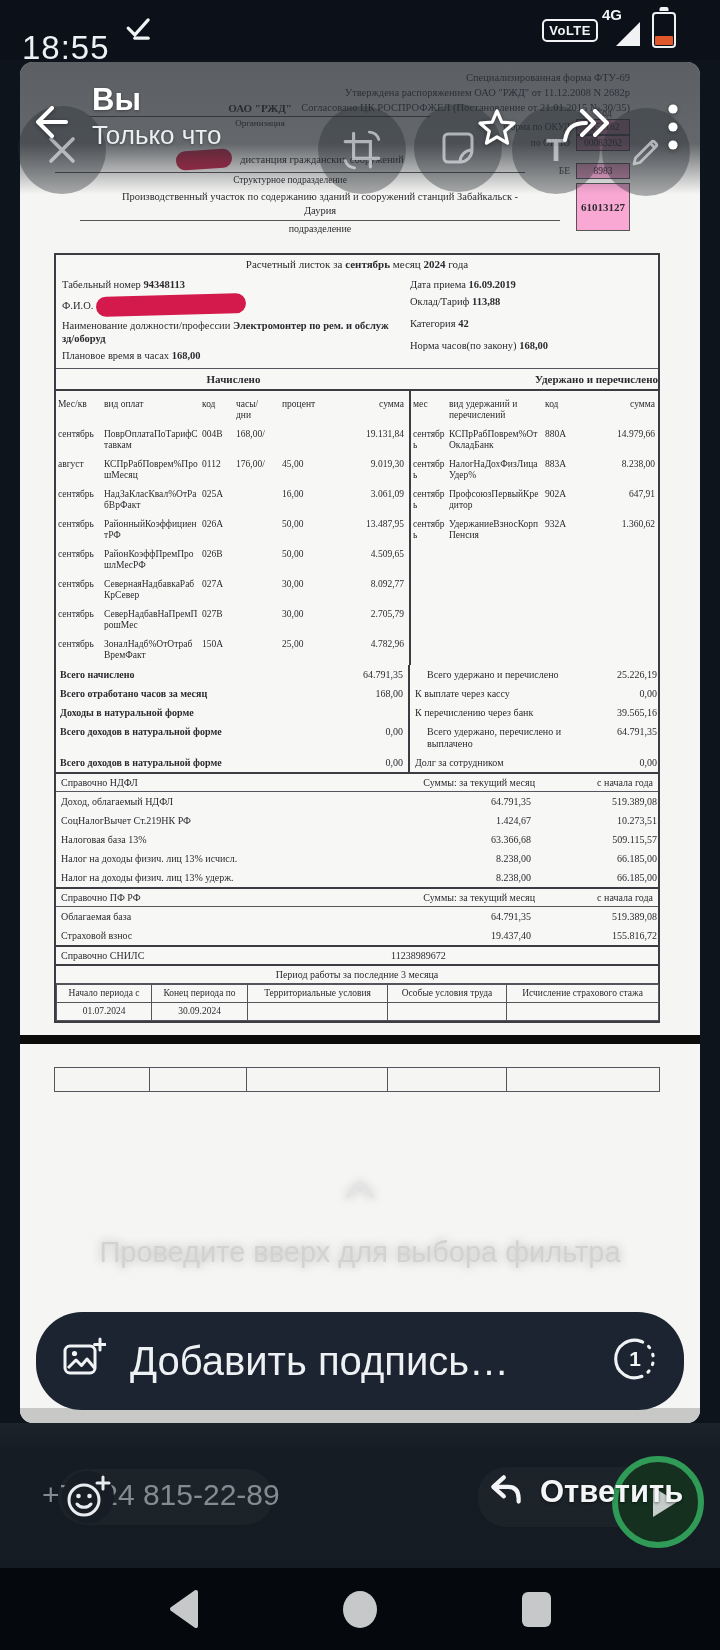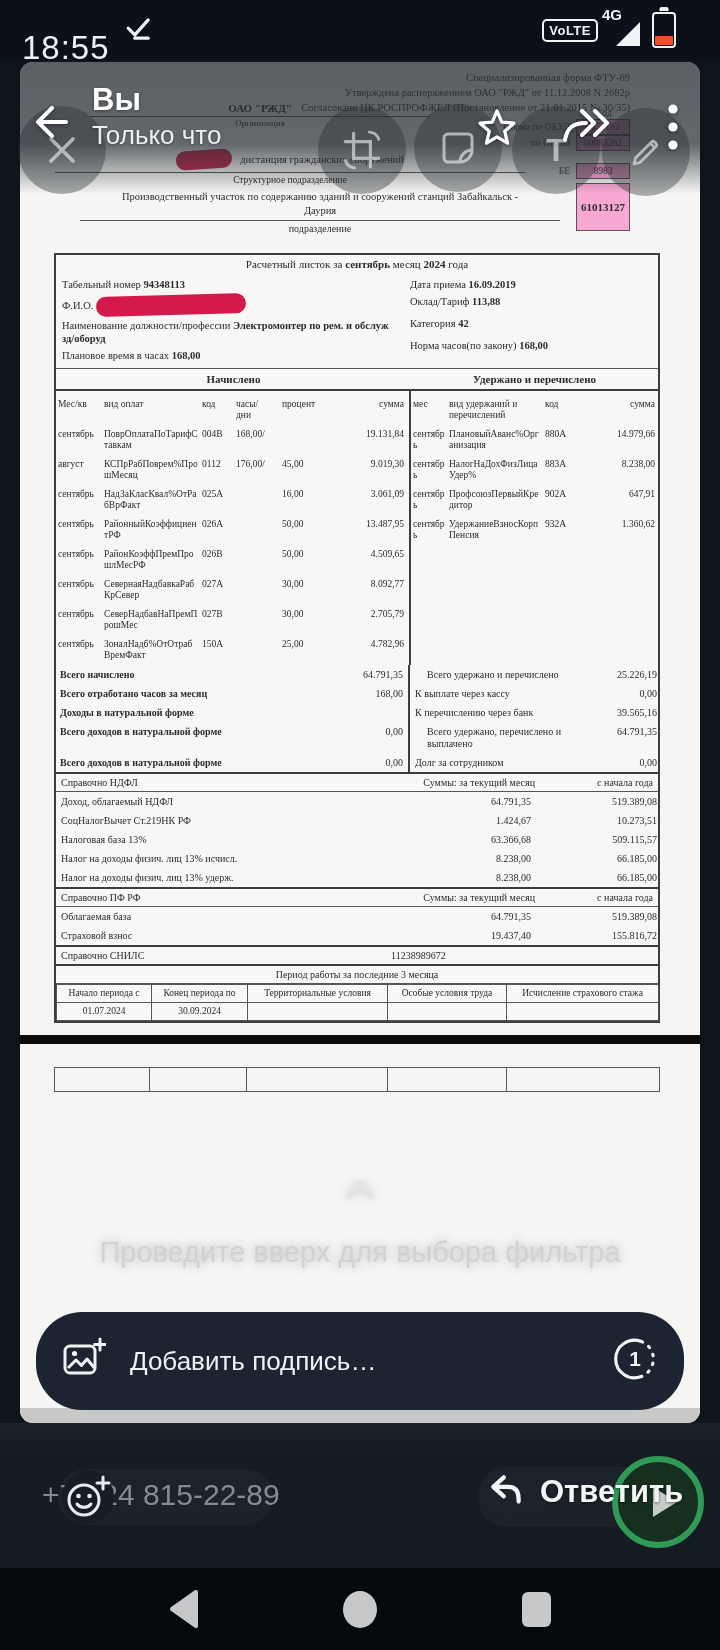--- a/index.html
+++ b/index.html
@@ -54,21 +54,21 @@
   .ps-title b{font-weight:bold;}
   .info{display:flex;padding:2px 6px 6px;}
   .info .col-l{width:330px;}
   .info .col-r{flex:1;padding-left:18px;}
   .info .irow{margin-top:4px;font-size:10.5px;line-height:13px;}
   .info .iv{font-weight:bold;}
   .redact-fio{display:inline-block;width:150px;height:20px;background:#d41a4c;border-radius:10px;
               vertical-align:-6px;transform:rotate(-1.5deg);}
   .band{display:flex;border-top:1px solid #55555c;border-bottom:2.5px solid #3c3c42;font-weight:bold;font-size:11px;}
   .band .bl{width:355px;text-align:center;padding:4px 0;}
-  .band .br{flex:1;text-align:center;padding:4px 0;}
+  .band .br{flex:1;text-align:right;padding:4px 0;}
   .body2{display:flex;min-height:246px;}
   .side-l{width:353px;border-right:2px solid #3c3c42;}
   .side-r{flex:1;}
   table.ptab{border-collapse:collapse;table-layout:fixed;width:100%;font-size:9.5px;color:#2b2b30;}
   table.ptab th{font-weight:normal;text-align:left;padding:8px 2px 4px;vertical-align:top;line-height:11px;}
   table.ptab td{padding:4px 2px;vertical-align:top;line-height:11px;}
   .brk{word-break:break-all;}
   .tr-sum,th.h-sum{text-align:right !important;padding-right:5px !important;}
   .totals{border-collapse:collapse;table-layout:fixed;width:100%;font-size:10px;}
   .totals td{padding:3.5px 4px;vertical-align:top;line-height:12px;}
@@ -107,21 +107,21 @@
   .hdr-ic{position:absolute;filter:drop-shadow(0 1px 2px rgba(0,0,0,.4));}
 
   
   .hint-chev{position:absolute;left:336px;top:1172px;filter:drop-shadow(0 0 5px rgba(190,190,190,.9));}
   .hint-text{position:absolute;left:0;top:1236px;width:720px;text-align:center;font-size:29px;color:#d2d2d2;
              text-shadow:0 0 10px rgba(170,170,170,.85);}
 
   
   .caption{position:absolute;left:36px;top:1312px;width:648px;height:98px;background:#1b2430;border-radius:46px;
            display:flex;align-items:center;padding:0 26px;box-sizing:border-box;}
-  .cap-text{margin-left:24px;font-size:26px;color:#eef1f3;}
+  .cap-text{margin-left:24px;font-size:40px;color:#eef1f3;}
   .cap-spacer{flex:1;}
 
   
   .chatstrip{position:absolute;left:0;top:1423px;width:720px;height:145px;
              background:linear-gradient(180deg,#1c232b 0%,#151c24 20%,#141b22 100%);}
   .ghost-pill{position:absolute;background:rgba(255,255,255,.03);border-radius:28px;}
   .phone{position:absolute;left:42px;top:55px;font-size:30px;color:#848b92;}
   .emoji-btn{position:absolute;left:62px;top:48px;width:52px;height:52px;border-radius:50%;background:#161d25;
              display:flex;align-items:center;justify-content:center;}
   .reply-wrap{position:absolute;left:488px;top:50px;display:flex;align-items:center;z-index:3;}
@@ -348,21 +348,21 @@
                 <th>мес</th>
                     <th>вид удержаний и перечислений</th>
                     <th>код</th>
                     <th class="h-sum">сумма</th>
               </tr>
                 </thead>
               <tbody>
 
                   <tr>
                     <td class="brk">сентябрь</td>
-                    <td class="brk">ПлановыйАванс%Организация</td>
+                    <td class="brk">КСПрРабПоврем%ОтОкладБанк</td>
                     <td>880А</td>
                     <td class="tr-sum">14.979,66</td>
                   </tr>
 
                   <tr>
                     <td class="brk">сентябрь</td>
                     <td class="brk">НалогНаДохФизЛицаУдер%</td>
                     <td>883А</td>
                     <td class="tr-sum">8.238,00</td>
                   </tr>

